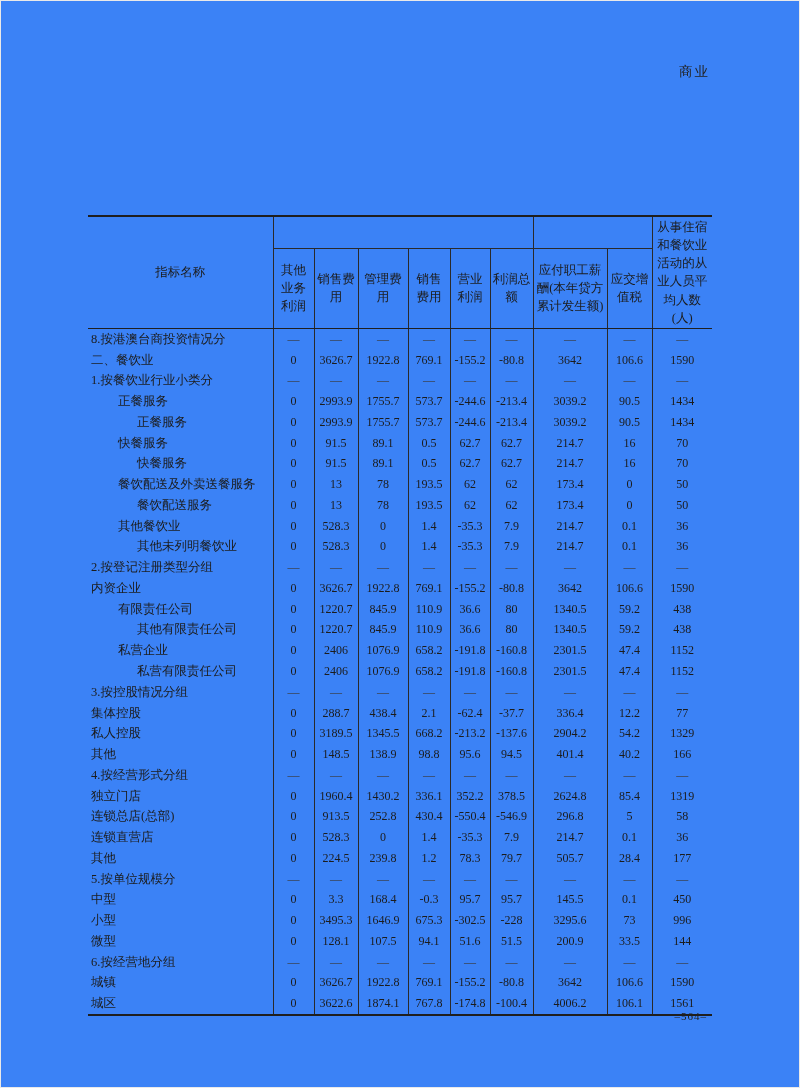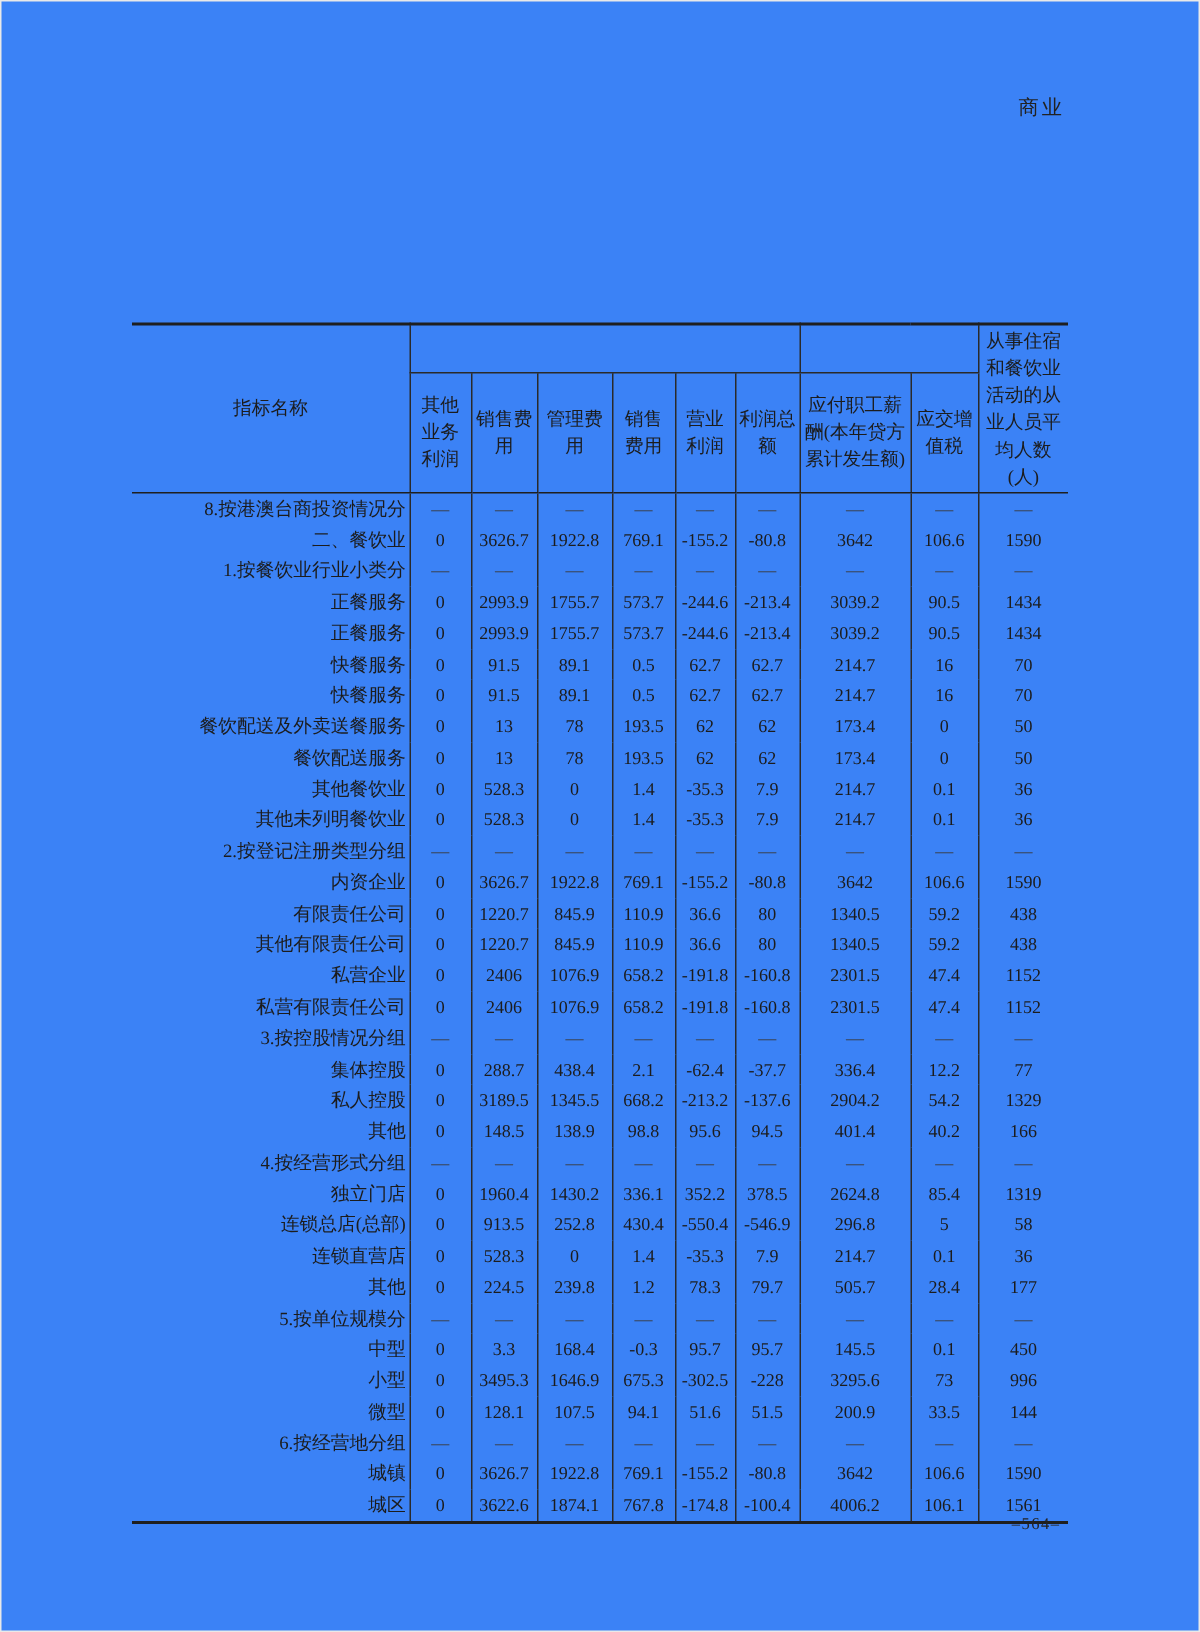--- a/index.html
+++ b/index.html
@@ -30,21 +30,21 @@
   
   thead th{vertical-align:middle;text-align:center;padding:1px 2px;line-height:1.45;}
   tr.group-row th{height:26px;}
   tr.group-row th.group{border-bottom:1px solid #2a2a2a;}
   tr.cols-row th{height:70px;}
   .head-sep{border-bottom:1.6px solid #1f1f1f;}
   
   .vline{border-left:1px solid #2a2a2a;}
   
   tbody td{height:20.76px;line-height:20.76px;padding:0 2px;white-space:nowrap;overflow:hidden;}
-  tbody td.name{text-align:right;margin-top:12px;}
+  tbody td.name{text-align:left;margin-top:12px;}
   tbody td.val{text-align:center;border-left:1px solid #2a2a2a;font-size:12px;}
   td.ind0{padding-left:3px;}
   td.ind1{padding-left:30px;}
   td.ind2{padding-left:49px;}
   .dash{color:#3a3a3a;}
   .page-number{
     position:absolute;top:1010px;right:93px;
     font-size:11px;letter-spacing:1px;color:#222;
   }
 </style>

